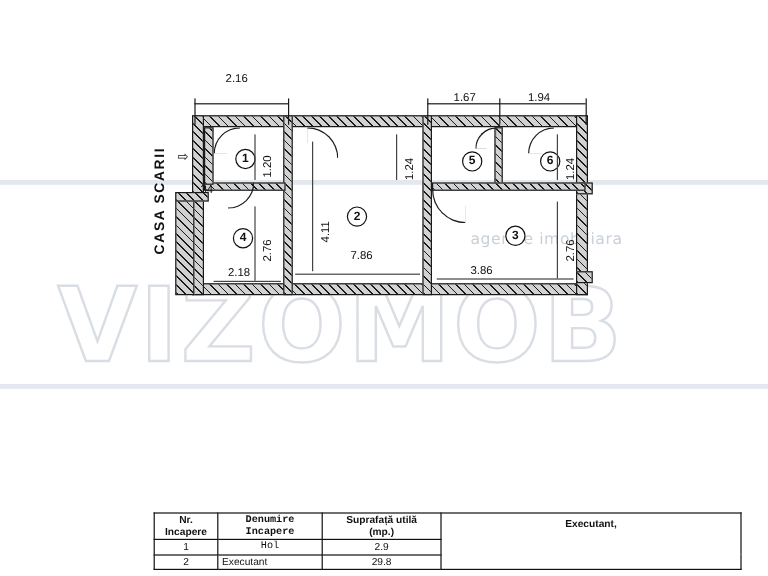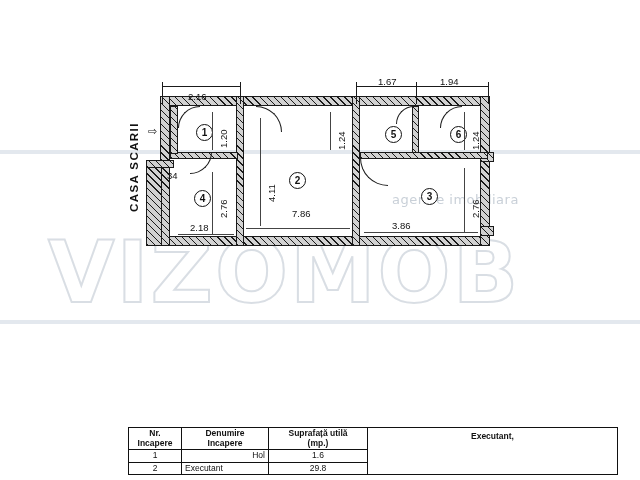--- a/index.html
+++ b/index.html
@@ -104,21 +104,21 @@
   }
   .tbl td,.tbl th{
     border:1px solid #111;
     padding:1px 3px;
     text-align:center;
     vertical-align:middle;
     line-height:1.12;
   }
   .tbl th{font-weight:bold;font-size:8.5px;}
   .col-nr{width:46px;}
-  .col-den{width:80px;}
+  .col-den{width:80px;font-family:Liberation Mono, monospace;}
   .col-sup{width:92px;}
   .col-exec{width:auto;}
   .sig{
     font-family:"Liberation Serif", serif;
     font-size:8px;color:#3a3a4a;opacity:.65;letter-spacing:.3px;
   }
 </style>
 </head>
 <body>
 
@@ -170,21 +170,21 @@
     <div class="line vline" style="left:162px;top:82px;height:22px;"></div>
     <div class="line vline" style="left:240px;top:82px;height:22px;"></div>
 
     <div class="line hline" style="left:356px;top:86px;width:60px;"></div>
     <div class="line vline" style="left:356px;top:82px;height:22px;"></div>
     <div class="line vline" style="left:416px;top:82px;height:22px;"></div>
 
     <div class="line hline" style="left:416px;top:86px;width:72px;"></div>
     <div class="line vline" style="left:488px;top:82px;height:22px;"></div>
 
-    <div class="dimtxt" style="left:188px;top:91px;">2.16</div>
+    <div class="dimtxt" style="left:188px;top:60px;">2.16</div>
     <div class="dimtxt" style="left:378px;top:76px;">1.67</div>
     <div class="dimtxt" style="left:440px;top:76px;">1.94</div>
 
     <div class="roomnum" style="left:196px;top:124px;">1</div>
     <div class="roomnum" style="left:289px;top:172px;">2</div>
     <div class="roomnum" style="left:421px;top:188px;">3</div>
     <div class="roomnum" style="left:194px;top:190px;">4</div>
     <div class="roomnum" style="left:385px;top:126px;">5</div>
     <div class="roomnum" style="left:450px;top:126px;">6</div>
 
@@ -194,21 +194,21 @@
     <div class="dimtxt" style="left:392px;top:220px;">3.86</div>
     <div class="dimtxt v" style="left:470px;top:218px;">2.76</div>
 
     <div class="dimtxt" style="left:190px;top:222px;">2.18</div>
     <div class="dimtxt v" style="left:218px;top:218px;">2.76</div>
 
     <div class="dimtxt v" style="left:218px;top:148px;">1.20</div>
     <div class="dimtxt v" style="left:336px;top:150px;">1.24</div>
     <div class="dimtxt v" style="left:470px;top:150px;">1.24</div>
 
-    <div class="dimtxt" style="left:167px;top:170px;">34</div>
+    <div class="dimtxt" style="left:167px;top:153px;">34</div>
 
     <div class="line vline thin" style="left:212px;top:112px;height:38px;"></div>
     <div class="line vline thin" style="left:212px;top:172px;height:62px;"></div>
     <div class="line hline thin" style="left:178px;top:234px;width:56px;"></div>
     <div class="line vline thin" style="left:260px;top:118px;height:108px;"></div>
     <div class="line hline thin" style="left:246px;top:228px;width:104px;"></div>
     <div class="line vline thin" style="left:330px;top:112px;height:38px;"></div>
     <div class="line vline thin" style="left:464px;top:112px;height:38px;"></div>
     <div class="line vline thin" style="left:464px;top:168px;height:64px;"></div>
     <div class="line hline thin" style="left:364px;top:232px;width:114px;"></div>
@@ -234,22 +234,22 @@
         <div>(mp.)</div>
       </th>
       <th class="col-exec" rowspan="3">
         <div style="margin-bottom:10px;">Executant,</div>
         <div class="sig">    </div>
         <div class="sig">    </div>
       </th>
     </tr>
     <tr>
       <td>1</td>
-      <td style="text-align:right;">Hol</td>
-      <td>1.6</td>
+      <td style="text-align:center;font-family:Liberation Mono, monospace;">Hol</td>
+      <td>2.9</td>
     </tr>
     <tr>
       <td>2</td>
       <td style="text-align:left;">Executant</td>
       <td>29.8</td>
     </tr>
   </tbody>
     </table>
 
 </div>

